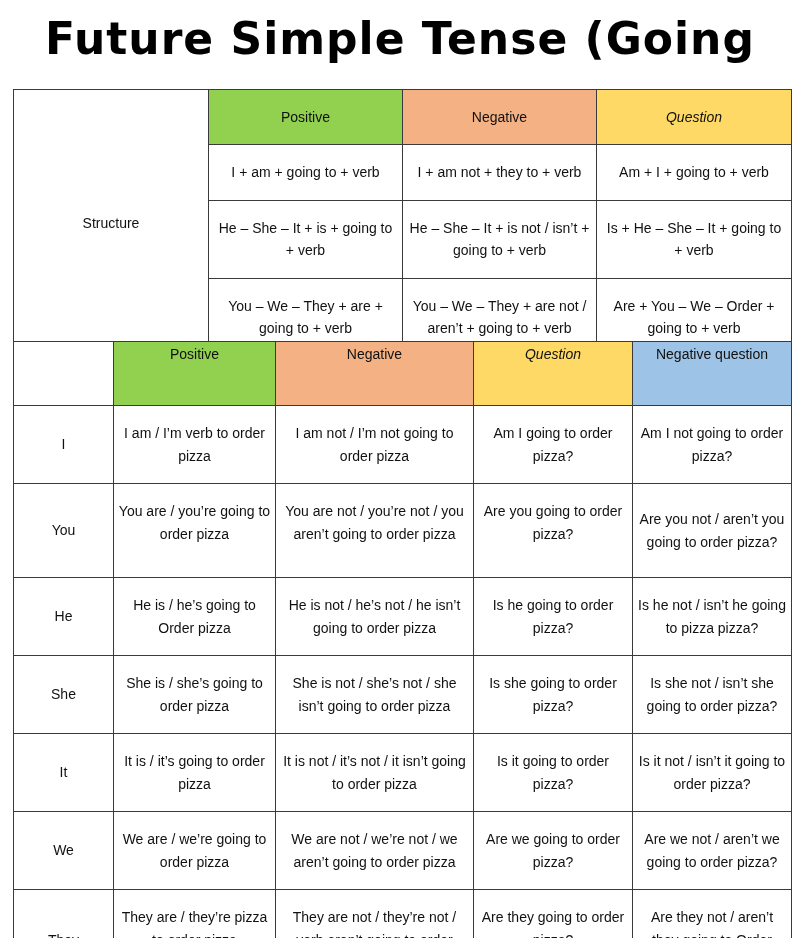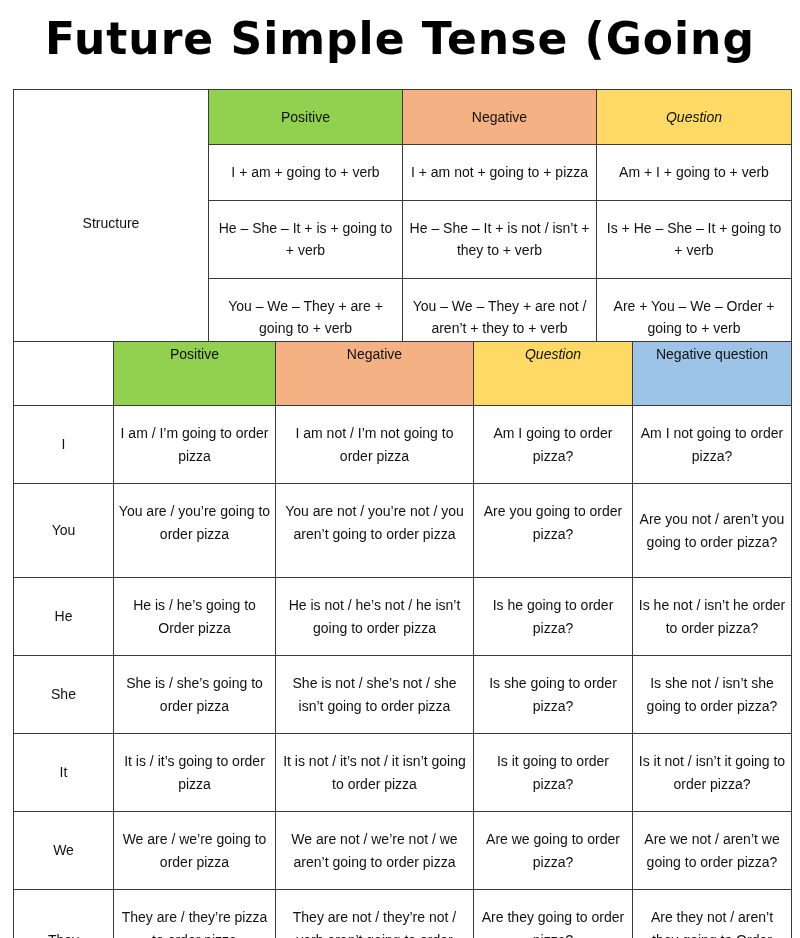--- a/index.html
+++ b/index.html
@@ -34,31 +34,31 @@
     </colgroup>
   <tbody>
       <tr style="height:22px">
     <td rowspan="4">Structure</td>
     <th class="hpos">Positive</th>
     <th class="hneg">Negative</th>
     <th class="hq">Question</th>
   </tr>
   <tr style="height:48px">
     <td>I + am + going to + verb</td>
-    <td>I + am not + going to + pizza</td>
+    <td>I + am not + they to + verb</td>
     <td>Am + I + going to + verb</td>
   </tr>
   <tr style="height:71px">
     <td style="vertical-align:top">He – She – It + is + going to + verb</td>
-    <td>He – She – It + is not / isn’t + they to + verb</td>
+    <td>He – She – It + is not / isn’t + going to + verb</td>
     <td style="vertical-align:top">Is + He – She – It + going to + verb</td>
   </tr>
   <tr style="height:71px">
     <td>You – We – They + are + going to + verb</td>
-    <td>You – We – They + are not / aren’t + they to + verb</td>
+    <td>You – We – They + are not / aren’t + going to + verb</td>
     <td>Are + You – We – Order + going to + verb</td>
   </tr>
 </tbody>
   </table>
 
 <table id="t2">
   <colgroup>
       <col style="width:100px">
       <col style="width:162px">
       <col style="width:198px">
@@ -68,38 +68,38 @@
   <tbody>
       <tr style="height:47px">
     <th class="blank"></th>
     <th class="hpos">Positive</th>
     <th class="hneg">Negative</th>
     <th class="hq">Question</th>
     <th class="hnq">Negative question</th>
   </tr>
   <tr style="height:70px">
     <td>I</td>
-    <td>I am / I’m going to order pizza</td>
+    <td>I am / I’m verb to order pizza</td>
     <td style="vertical-align:top">I am not / I’m not going to order pizza</td>
     <td>Am I going to order pizza?</td>
     <td>Am I not going to order pizza?</td>
   </tr>
   <tr style="height:94px">
     <td>You</td>
     <td style="vertical-align:top">You are / you’re going to order pizza</td>
     <td style="vertical-align:top">You are not / you’re not / you aren’t going to order pizza</td>
     <td style="vertical-align:top">Are you going to order pizza?</td>
     <td>Are you not / aren’t you going to order pizza?</td>
   </tr>
   <tr style="height:71px">
     <td>He</td>
     <td>He is / he’s going to Order pizza</td>
     <td>He is not / he’s not / he isn’t going to order pizza</td>
     <td style="vertical-align:top">Is he going to order pizza?</td>
-    <td>Is he not / isn’t he order to order pizza?</td>
+    <td>Is he not / isn’t he going to pizza pizza?</td>
   </tr>
   <tr style="height:71px">
     <td>She</td>
     <td>She is / she’s going to order pizza</td>
     <td>She is not / she’s not / she isn’t going to order pizza</td>
     <td style="vertical-align:top">Is she going to order pizza?</td>
     <td>Is she not / isn’t she going to order pizza?</td>
   </tr>
   <tr style="height:71px">
     <td>It</td>

